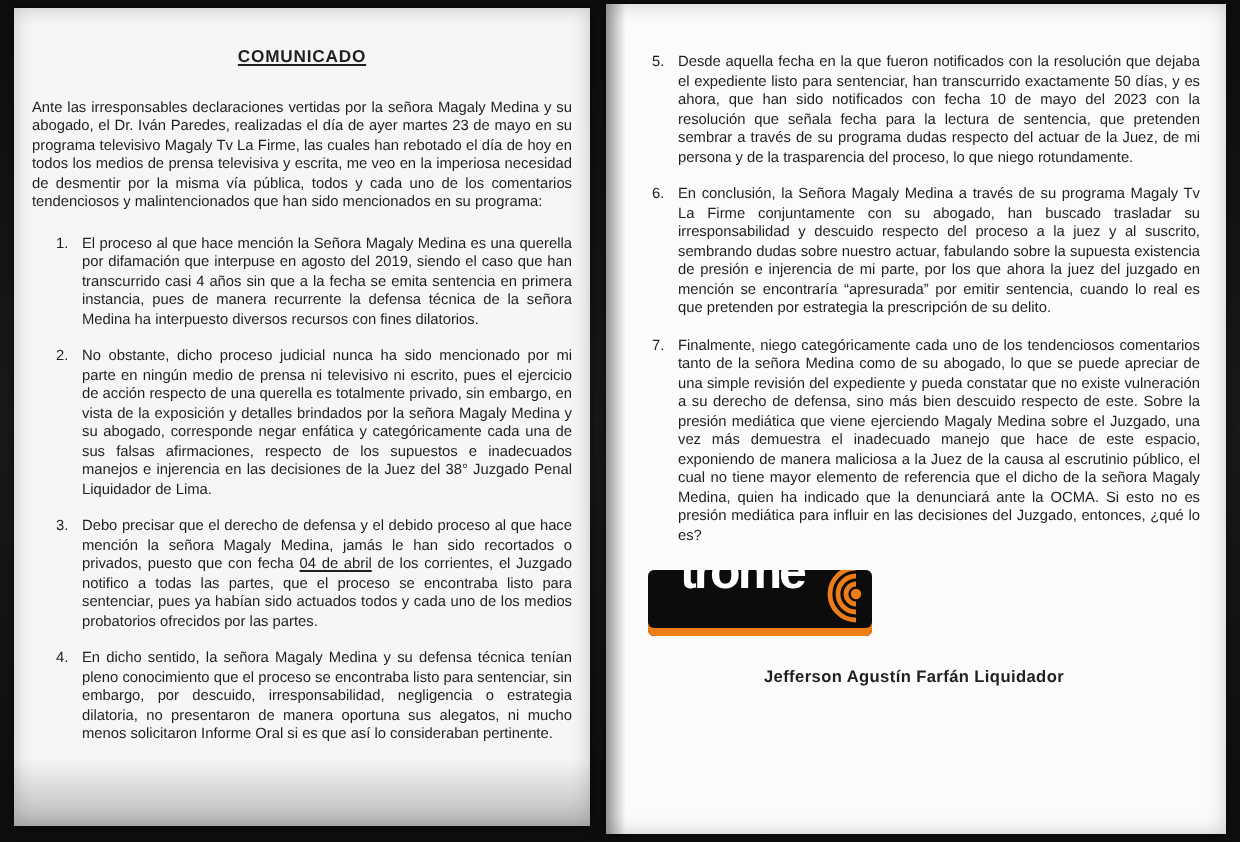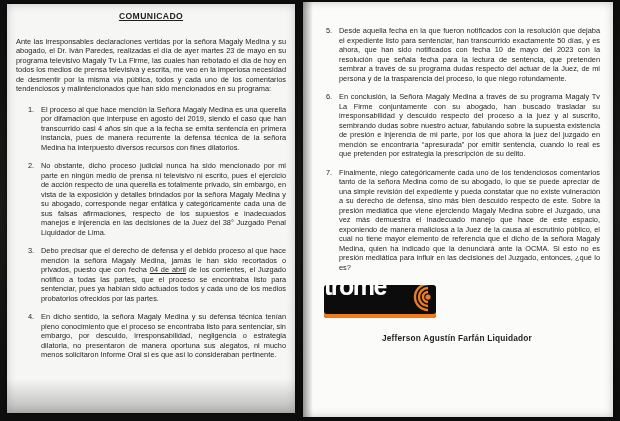--- a/index.html
+++ b/index.html
@@ -5,21 +5,21 @@
   html,body{margin:0;padding:0;background:#101010;}
   .stage{
     position:relative;width:620px;height:421px;overflow:hidden;
     background:linear-gradient(180deg,#0e0e0e 0%,#1a1a1a 50%,#0e0e0e 100%);
     font-family:"Liberation Sans",sans-serif;color:#1f1f1f;
   }
   .page{
     position:absolute;background:#f6f6f4;box-sizing:border-box;
     box-shadow:inset 0 0 10px rgba(0,0,0,0.20), 0 0 6px rgba(0,0,0,0.6);
   }
-  .page-left{left:7px;top:4px;width:288px;height:409px;padding:8px 9px 0 9px;}
+  .page-left{left:7px;top:4px;width:288px;height:409px;padding:20px 9px 0 9px;}
   .page-left::after{
     content:"";position:absolute;left:0;right:0;bottom:0;height:34px;
     background:linear-gradient(180deg,rgba(90,90,90,0) 0%,rgba(90,90,90,0.40) 100%);
     pointer-events:none;
   }
   .page-right{left:303px;top:2px;width:310px;height:415px;padding:24px 13px 0 11px;background:#fbfbf9;}
   .page-right::before{
     content:"";position:absolute;left:0;top:0;bottom:0;width:10px;
     background:linear-gradient(90deg,rgba(0,0,0,0.35),rgba(0,0,0,0));pointer-events:none;
   }
@@ -32,21 +32,21 @@
   .num-item{display:flex;margin:0 0 9px 12px;}
   .num-item .num{flex:none;width:13px;}
   .num-item .txt{flex:1;text-align:justify;}
   .ul{text-decoration:underline;margin-top:32px;}
   .footer-row{display:flex;align-items:center;margin:13px 0 0 10px;}
   .trome-logo{
     position:relative;width:112px;height:33px;background:#0c0c0c;border-radius:3px;
     overflow:hidden;box-shadow:inset 0 -4px 0 #ee7d18;
   }
   .trome-logo .word{
-    position:absolute;left:0;top:-3px;color:#ffffff;font-weight:bold;
+    position:absolute;left:16px;top:-3px;color:#ffffff;font-weight:bold;
     font-size:25px;letter-spacing:-1.5px;
   }
   .trome-logo svg{position:absolute;right:1px;top:0;}
   .date-line{flex:1;text-align:right;font-size:7.9px;margin-right:4px;margin-top:-2px;}
   .signature{
     text-align:center;font-size:8.3px;font-weight:bold;margin-top:16px;letter-spacing:0.2px;
   }
 </style>
 </head>
 <body>

